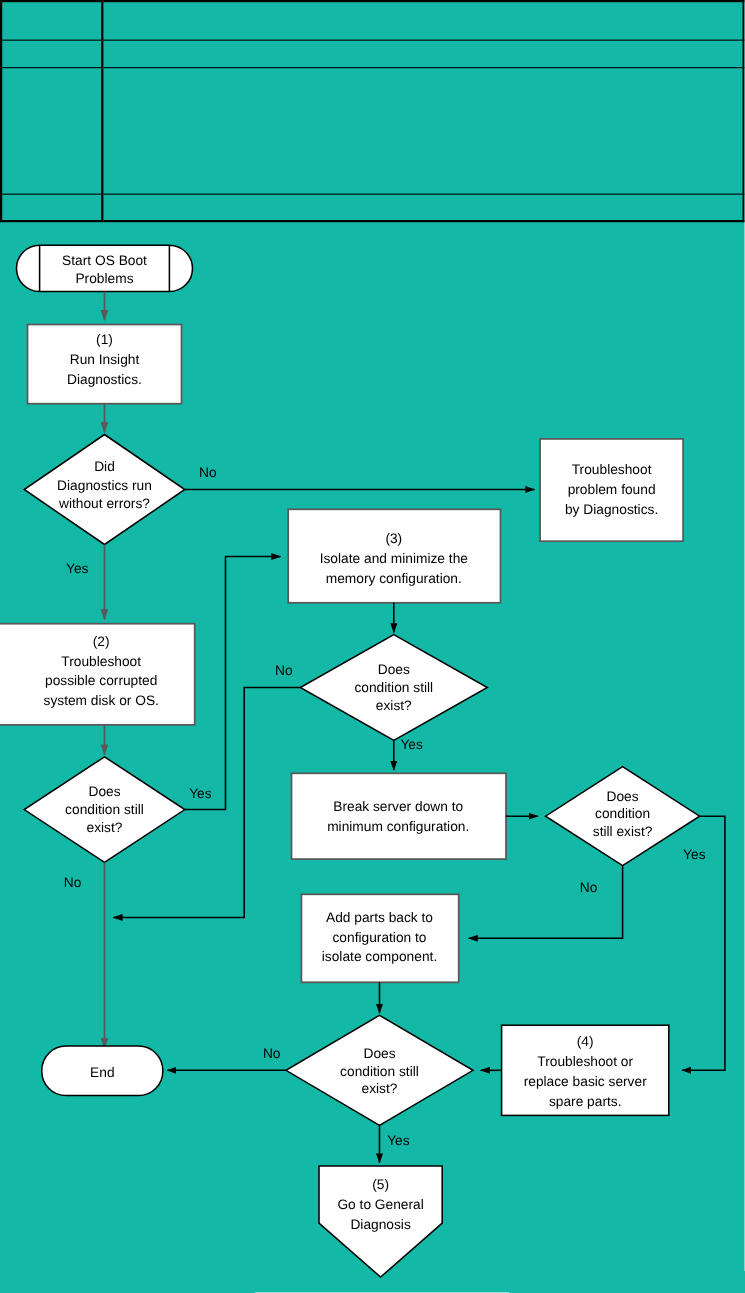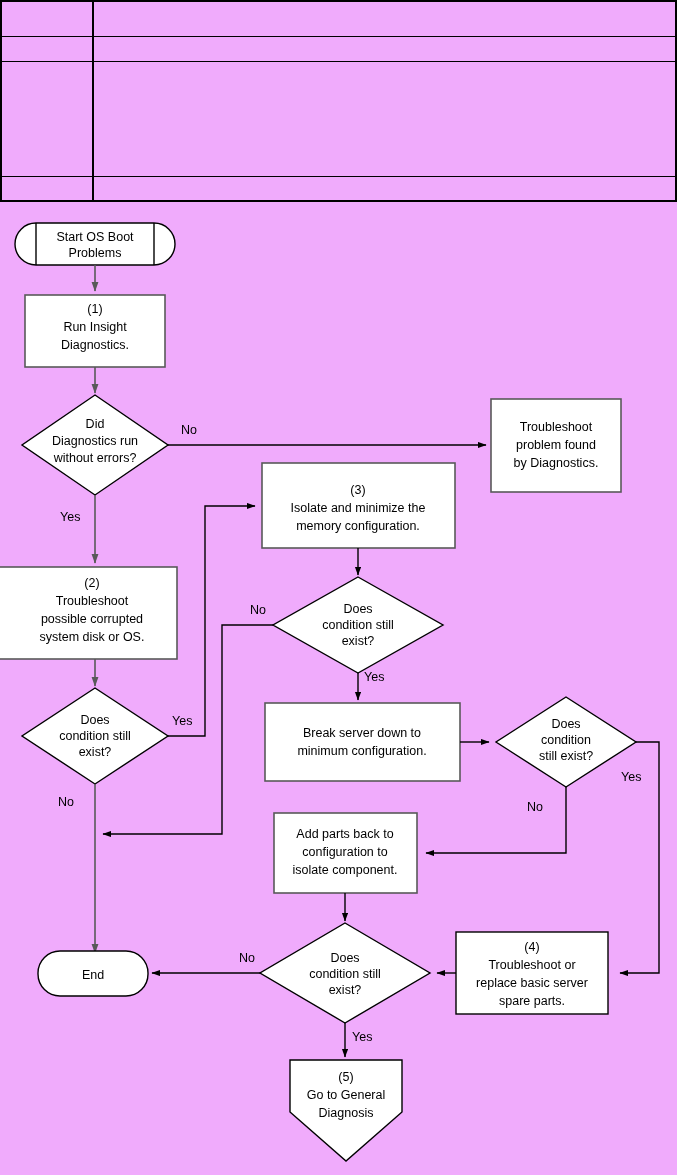--- a/index.html
+++ b/index.html
@@ -1,17 +1,17 @@
 <!DOCTYPE html>
 <html><head>
 <meta charset="utf-8">
 <style>
   html,body{margin:0;padding:0;background:#ffffff;}
   body{width:677px;height:1175px;font-family:"Liberation Sans",sans-serif;color:#000;}
-  #page{position:relative;width:677px;height:1175px;overflow:hidden;background:#f0abfc;}
+  #page{position:relative;width:677px;height:1175px;overflow:hidden;background:#14b8a6;}
 
   
   #form-table{position:absolute;left:0;top:0;width:677px;height:203px;box-sizing:border-box;
               border-collapse:collapse;}
   #form-table table{border-collapse:collapse;width:677px;table-layout:fixed;}
   #form-table td{border:1px solid #000;padding:0;vertical-align:top;font-size:11px;}
   .col-label{width:90px;}
   .row-h1{height:35px;}
   .row-h2{height:25px;}
   .row-h3{height:115px;}

